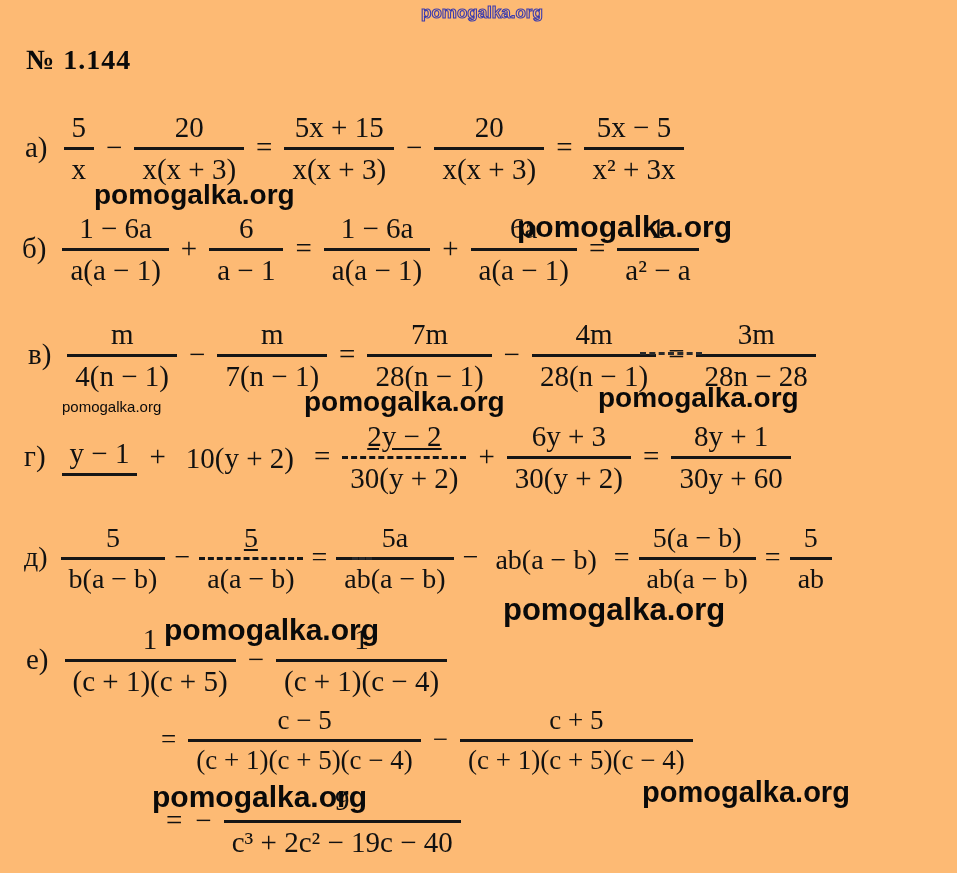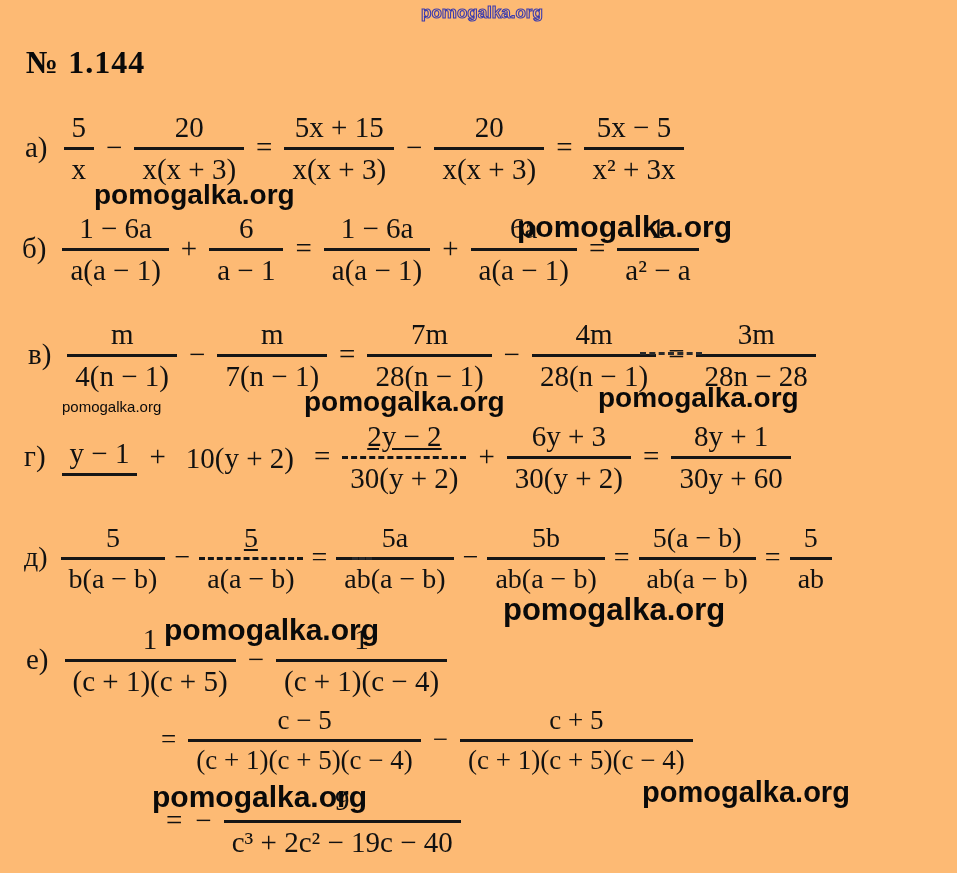--- a/index.html
+++ b/index.html
@@ -1,20 +1,20 @@
 <!DOCTYPE html>
 <html><head>
 <meta charset="utf-8">
 <style>
   html,body{margin:0;padding:0;background:#ffffff;}
   body{width:957px;height:873px;position:relative;overflow:hidden;
        font-family:"Liberation Serif","DejaVu Serif",serif;color:#0c0c0c;}
   .page{position:absolute;inset:0;background:#fdba74;}
 
-  .heading{position:absolute;left:26px;top:44px;font-size:32px;font-weight:bold;
+  .heading{position:absolute;left:26px;top:44px;font-size:28px;font-weight:bold;
            letter-spacing:1px;color:#0a0a0a;text-align:right;}
 
   
   .eq{position:absolute;display:flex;align-items:center;gap:11px;
       font-size:29px;white-space:nowrap;color:#111;}
   .lab{margin-right:5px;}
   .frac{display:inline-block;text-align:center;line-height:1.04;}
   .num{display:block;border-bottom:3px solid #161616;padding:2px 8px 5px;}
   .den{display:block;padding:4px 8px 0;}
   .frac.dashed .num{border-bottom-style:dashed;text-decoration:underline;}
@@ -185,21 +185,20 @@
         <span class="num">5</span>
         <span class="den">a(a − b)</span>
       </span>
       <span class="op">=</span>
       <span class="frac">
         <span class="num">5a</span>
         <span class="den">ab(a − b)</span>
       </span>
       <span class="op">−</span>
       <span class="frac">
-        <span class="num">5b</span>
         <span class="den">ab(a − b)</span>
       </span>
       <span class="op">=</span>
       <span class="frac">
         <span class="num">5(a − b)</span>
         <span class="den">ab(a − b)</span>
       </span>
       <span class="op">=</span>
       <span class="frac">
         <span class="num">5</span>

